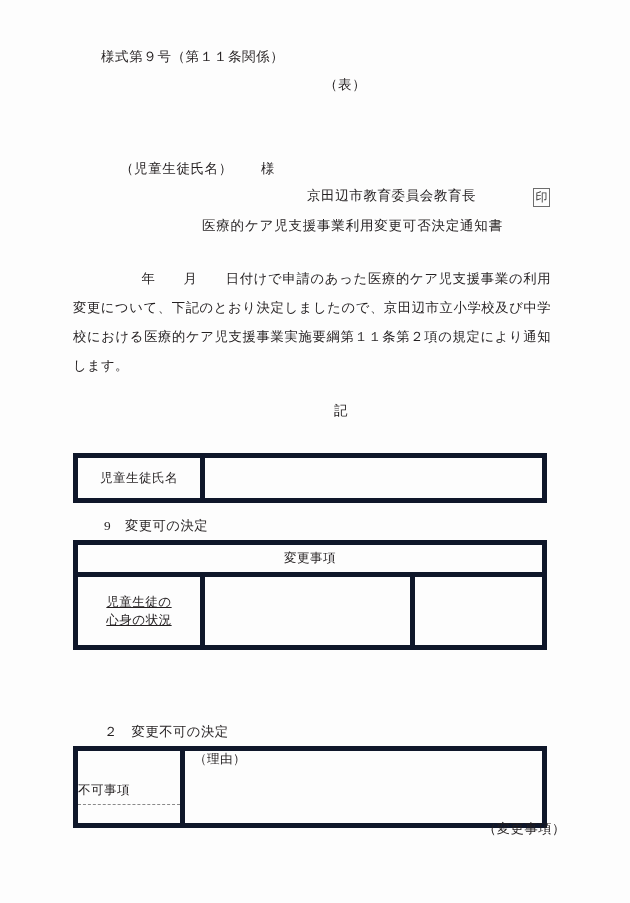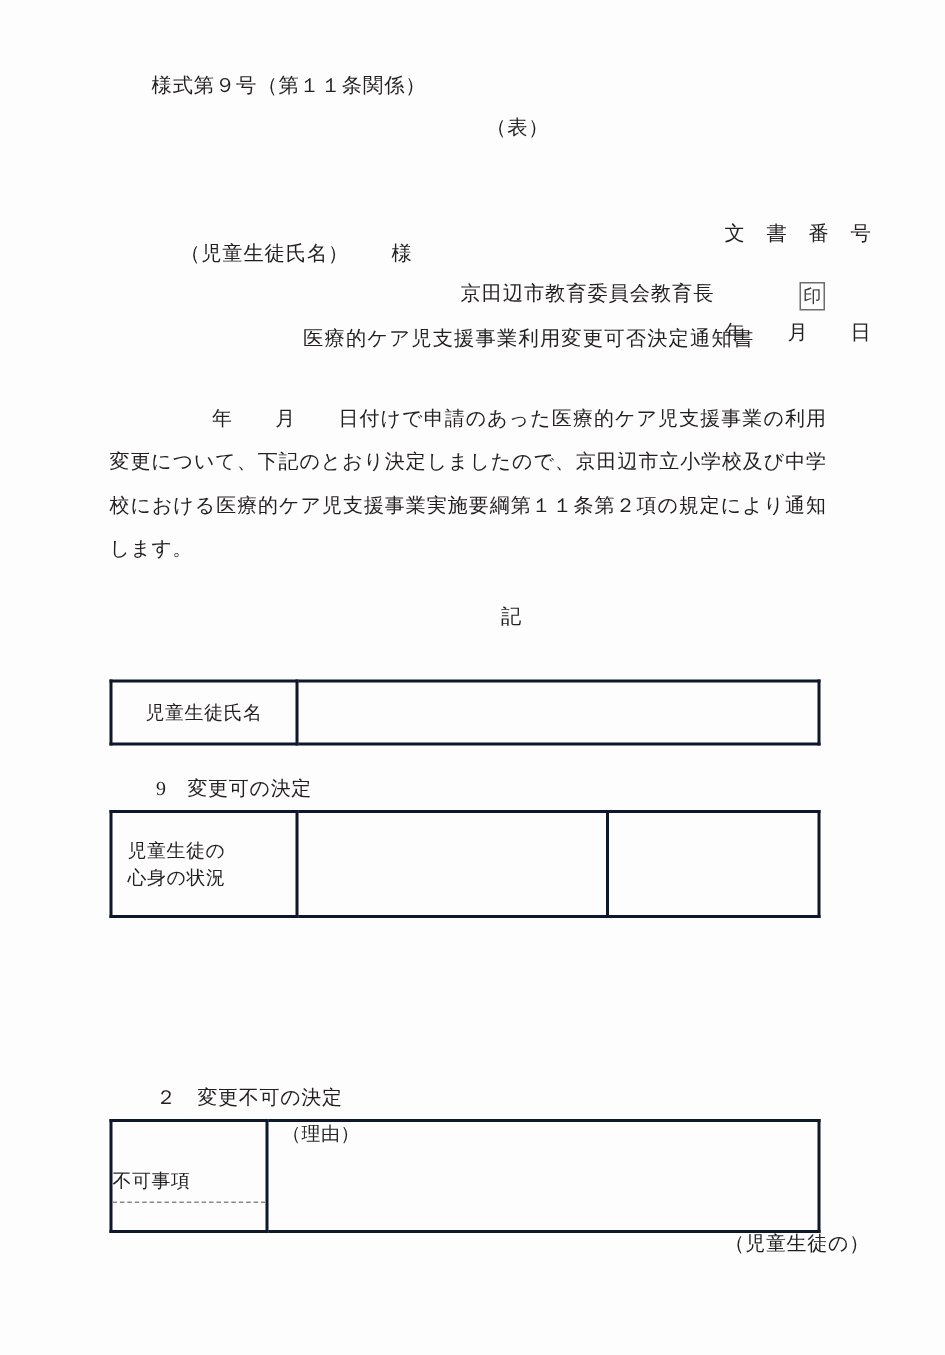--- a/index.html
+++ b/index.html
@@ -99,21 +99,21 @@
 
   
   table {
     position: absolute;
     border-collapse: collapse;
     font-size: 12.6px;
     letter-spacing: 0.4px;
     color: #231f20;
   }
   table td, table th {
-    border: 2px solid #0f172a;
+    border: 5px solid #0f172a;
     padding: 0;
     font-weight: normal;
     vertical-align: middle;
     background: transparent;
   }
   .cell-pad { padding: 4px 10px; }
 
   
   #student-table {
     left: 73px; top: 453px;
@@ -138,22 +138,23 @@
     left: 73px; top: 540px;
     width: 474px;
   }
   #approve-table th.span-head {
     height: 27px;
     text-align: center;
   }
   #approve-table td.rowlabel {
     width: 102px;
     height: 60px;
-    text-align: left;
+    text-align: center;
     line-height: 18px;
+    text-decoration: underline;
   }
   #approve-table td.col-mid { width: 185px; }
   #approve-table td.col-right { }
 
   
   #reject-table {
     left: 73px; top: 746px;
     width: 474px;
   }
   #reject-table td.reason-cell {
@@ -186,24 +187,20 @@
 </style>
 </head>
 <body>
 
 <div class="page">
 
   <div class="abs jp form-no">様式第９号（第１１条関係）</div>
 
   <div class="abs jp face-label">（表）</div>
 
-  <div class="abs jp doc-meta">
-    <div>文　書　番　号</div>
-    <div>年　　月　　日</div>
-  </div>
 
   <div class="abs jp addressee">（児童生徒氏名）　　様</div>
 
   <div class="abs jp issuer">京田辺市教育委員会教育長</div>
   <div class="seal">印</div>
 
   <div class="abs jp doc-title">医療的ケア児支援事業利用変更可否決定通知書</div>
 
   <div class="body-text jp"><span class="lead"></span><span>年　　月　　日付けで申請のあった医療的ケア児支援事業の利用変更について、下記のとおり決定しましたので、京田辺市立小学校及び中学校における医療的ケア児支援事業実施要綱第１１条第２項の規定により通知します。</span></div>
 
@@ -215,20 +212,23 @@
         <td class="label cell-pad">児童生徒氏名</td>
         <td class="cell-pad"></td>
       </tr>
     </tbody>
   </table>
 
   <div class="abs jp sec-head" id="sec1-head">9　変更可の決定</div>
 
   <table id="approve-table">
     <tbody>
+      <tr>
+        <th class="span-head" colspan="3">変更事項</th>
+      </tr>
       <tr>
         <td class="rowlabel cell-pad" style="white-space: pre-line;">児童生徒の
 心身の状況</td>
         <td class="col-mid cell-pad"></td>
         <td class="col-right cell-pad"></td>
       </tr>
     </tbody>
   </table>
 
   <div class="abs jp sec-head" id="sec2-head">２　変更不可の決定</div>
@@ -239,15 +239,15 @@
         <td class="reject-label">
           <span class="reject-label-inner">不可事項</span>
         </td>
         <td class="reason-cell">
           <span class="reason-inner">（理由）</span>
         </td>
       </tr>
     </tbody>
   </table>
 
-  <div class="abs jp footer-note">（児童生徒の）</div>
+  <div class="abs jp footer-note">（変更事項）</div>
 
 </div>
 
 </body></html>

